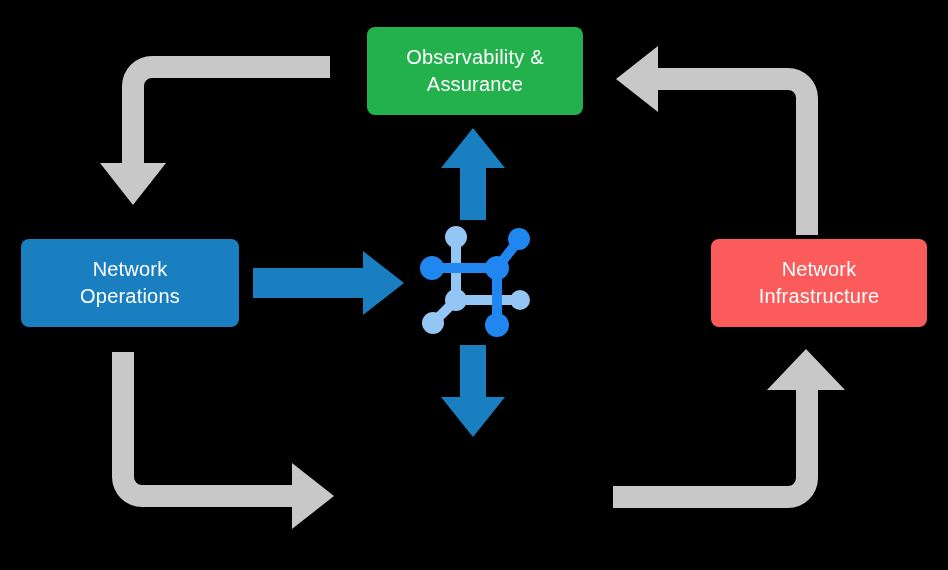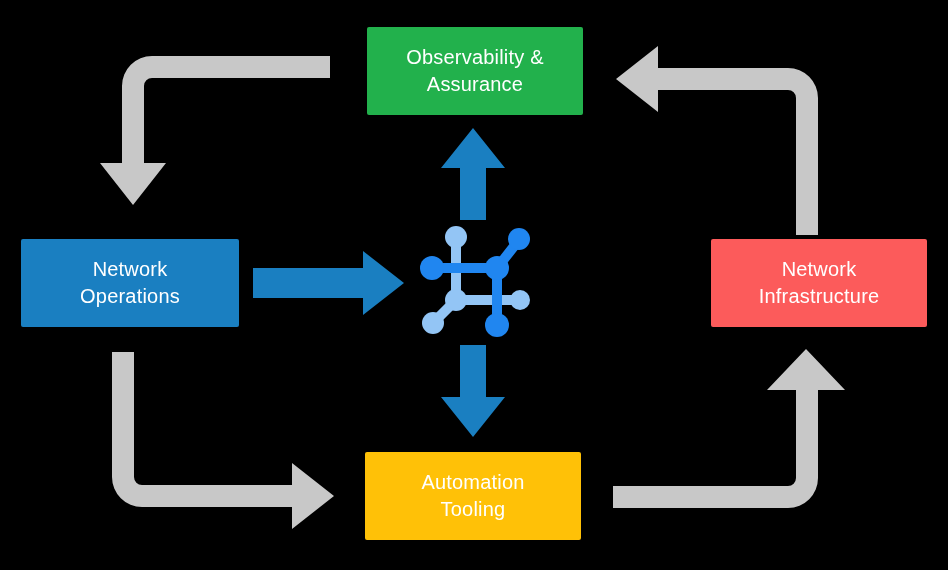--- a/index.html
+++ b/index.html
@@ -19,21 +19,21 @@
   }
   #flow-svg {
     position: absolute;
     top: 0;
     left: 0;
     width: 948px;
     height: 570px;
   }
   .node-box {
     position: absolute;
-    border-radius: 2px;
+    border-radius: 8px;
     display: flex;
     align-items: center;
     justify-content: center;
     text-align: center;
     color: #ffffff;
     font-size: 20px;
     line-height: 1.35;
     font-weight: 400;
     letter-spacing: 0.2px;
     padding: 0 10px;
@@ -136,18 +136,14 @@
   <div class="node-box" id="box-network-operations">
     <span class="node-label">Network
 Operations</span>
   </div>
 
   <div class="node-box" id="box-network-infrastructure">
     <span class="node-label">Network
 Infrastructure</span>
   </div>
 
-  <div class="node-box" id="box-automation-tooling">
-    <span class="node-label">Automation
-Tooling</span>
-  </div>
 
 </div>
 
 </body></html>

